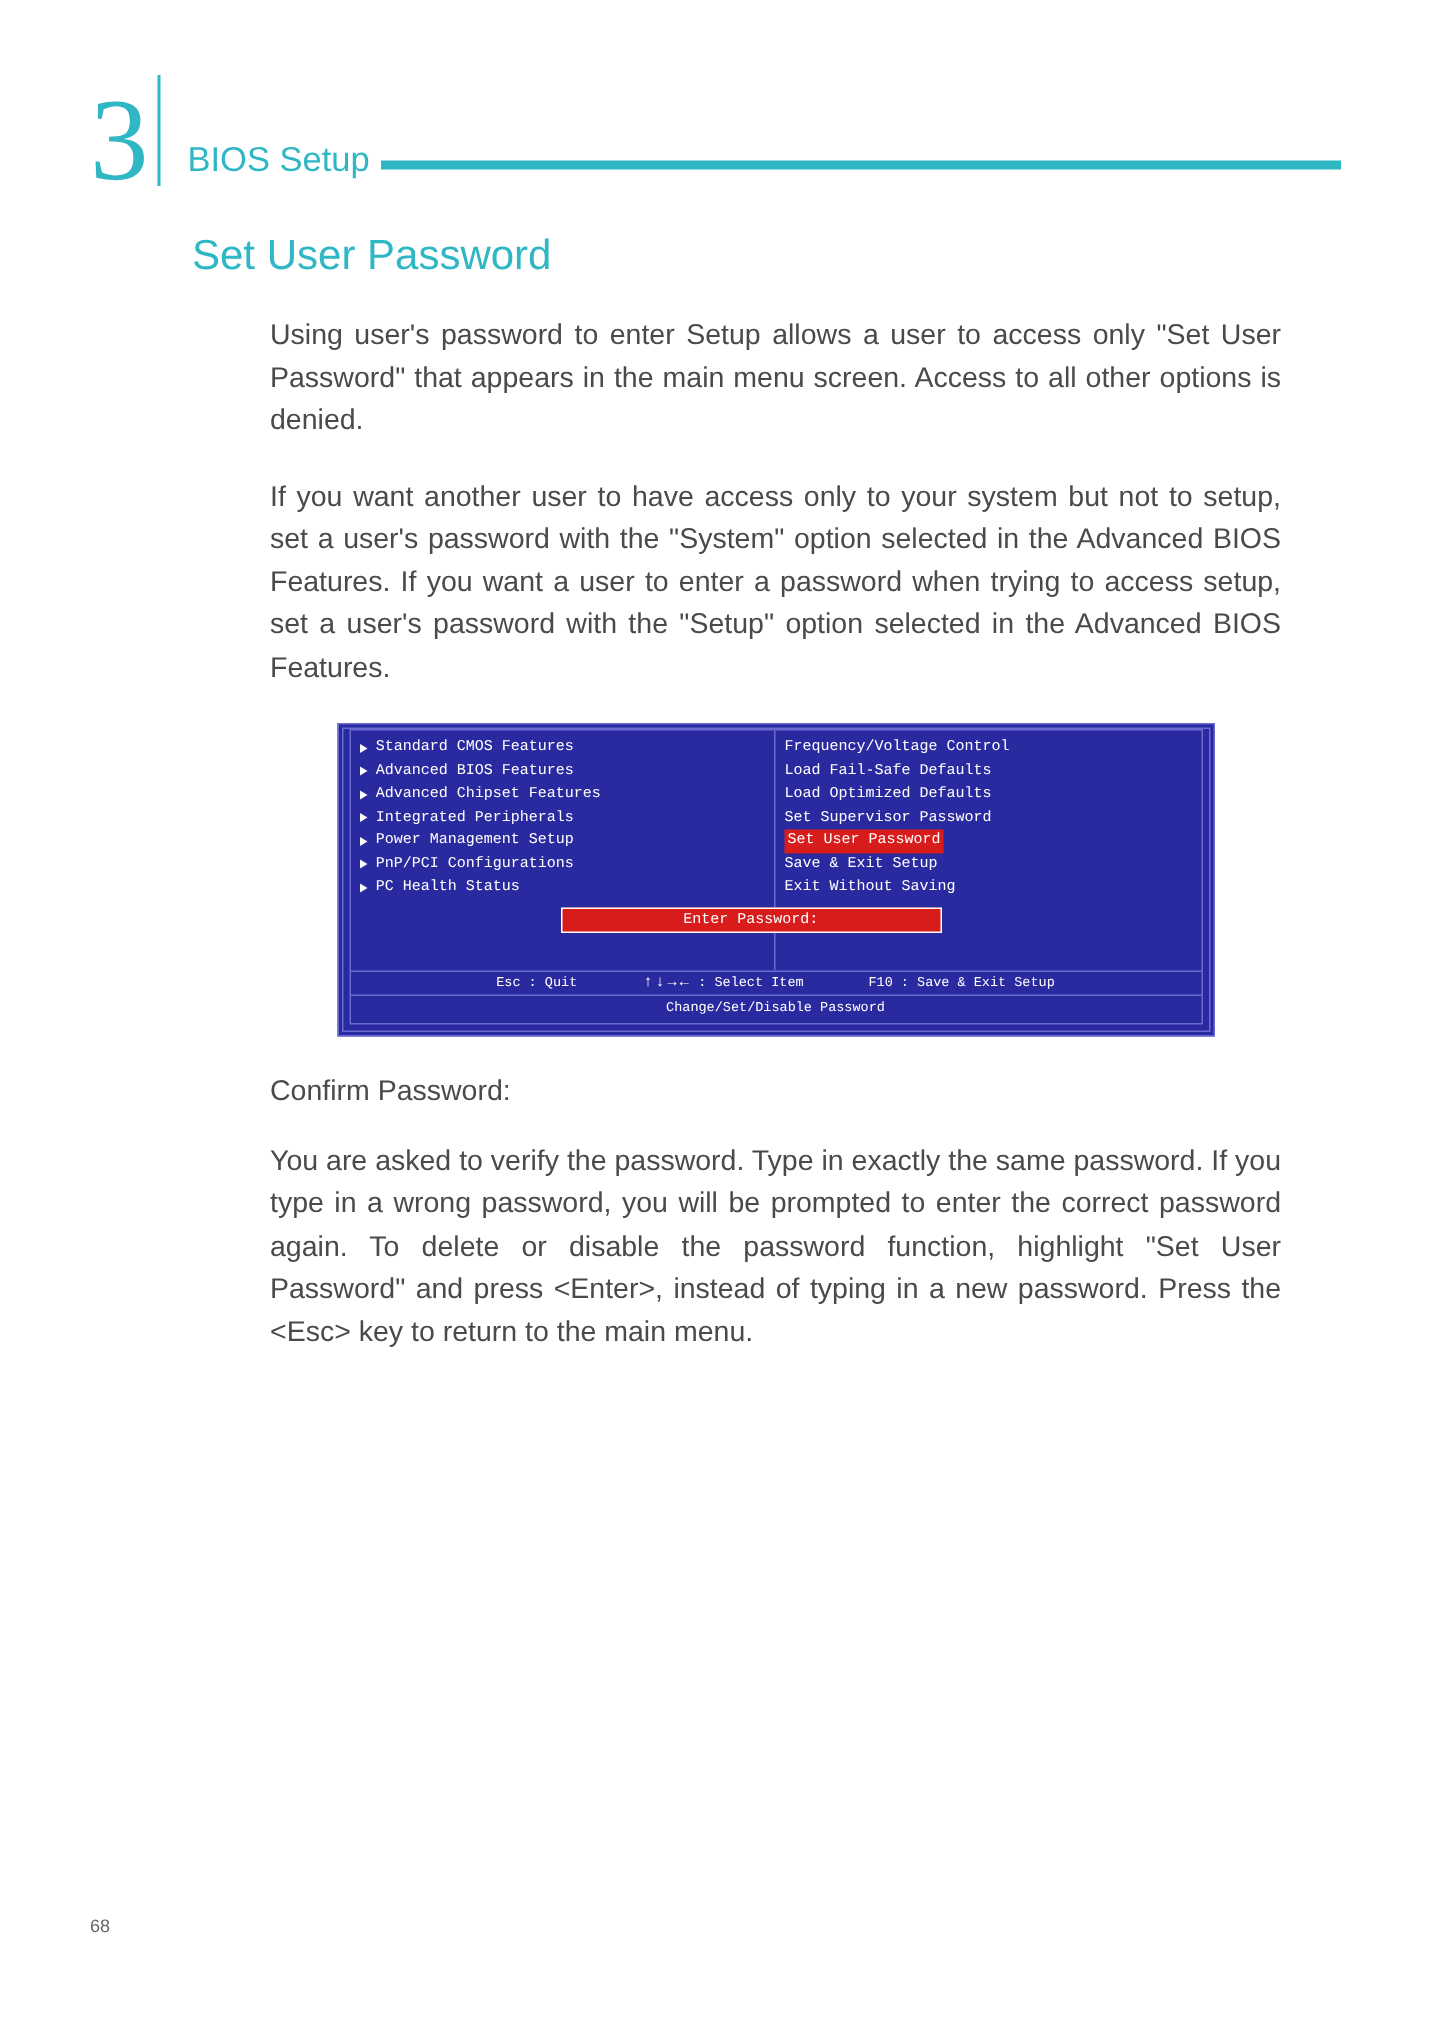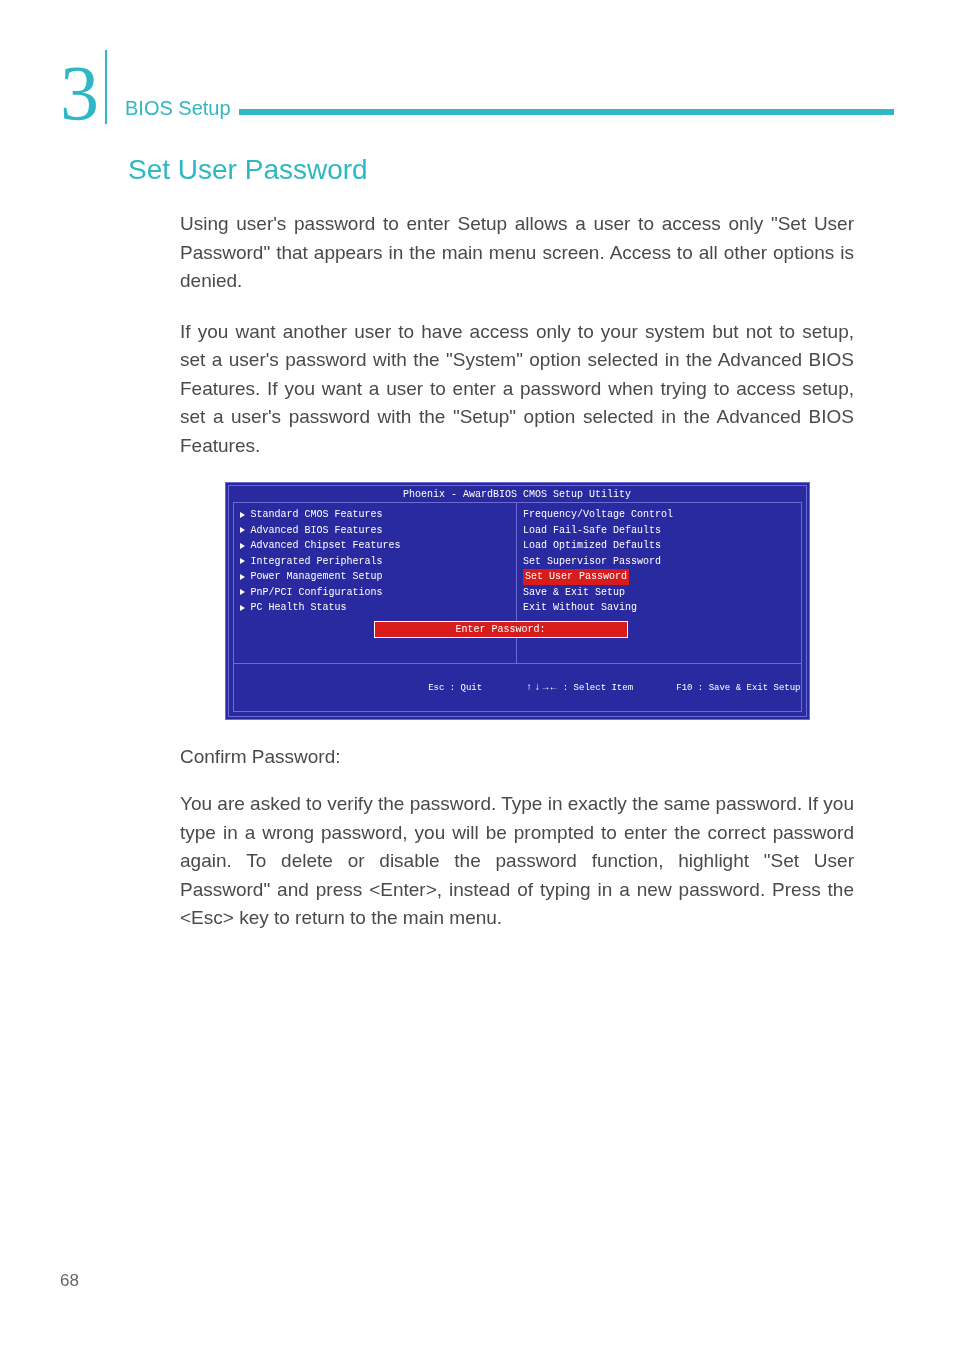--- a/index.html
+++ b/index.html
@@ -33,21 +33,21 @@
     align-items: flex-end;
   }
   .header-label-wrap {
     display: flex;
     align-items: center;
     flex: 1;
     padding-bottom: 4px;
   }
   .header-label {
     color: #2fb7c4;
-    font-size: 20px;
+    font-size: 23px;
     margin-right: 8px;
     white-space: nowrap;
   }
   .header-rule {
     flex: 1;
     height: 6px;
     background: #2fb7c4;
     margin-top: 6px;
   }
   .section-title {
@@ -132,43 +132,43 @@
     border: 1px solid #ffffff;
     background: #d81c1c;
     padding: 2px 4px;
     text-align: center;
     left: 140px;
     top: 118px;
     width: 254px;
   }
   .bios-help {
     border-top: 1px solid #6a6ad0;
-    text-align: right;
-    padding: 18px 0;
+    text-align: center;
+    padding: 2px 0;
     font-size: 9px;
   }
   .arrow-glyph {
     font-size: 10px;
     padding: 0 1px;
   }
   .bios-cmds {
     border-top: 1px solid #6a6ad0;
     display: flex;
     padding: 2px 6px;
     font-size: 9px;
     line-height: 1.5;
   }
   .bios-cmds .ccol {
     width: 50%;
   }
   .page-num {
     position: absolute;
     bottom: 60px;
     left: 60px;
-    font-size: 17px;
+    font-size: 12px;
     color: #666;
   }
 </style>
 </head>
 <body>
 
 <div class="page">
 
   <div class="header-row">
     <div class="chapter-num">3</div>
@@ -178,21 +178,20 @@
     </div>
   </div>
 
   <div class="section-title">Set User Password</div>
 
   <div class="content">
     <p class="para">Using user's password to enter Setup allows a user to access only "Set User Password" that appears in the main menu screen. Access to all other options is denied.</p>
     <p class="para">If you want another user to have access only to your system but not to setup, set a user's password with the "System" option selected in the Advanced BIOS Features. If you want a user to enter a password when trying to access setup, set a user's password with the "Setup" option selected in the Advanced BIOS Features.</p>
 
     <div class="bios-box">
-      <div class="bios-title">Phoenix - AwardBIOS CMOS Setup Utility</div>
       <div class="bios-inner">
         <div class="bios-main" style="position:relative;">
           <div class="bios-col left">
             <div class="bios-item">
                 <span class="tri"></span>
                 <span>Standard CMOS Features</span>
               </div>
             <div class="bios-item">
                 <span class="tri"></span>
                 <span>Advanced BIOS Features</span>
@@ -245,20 +244,23 @@
             <span>Enter Password:</span>
           </div>
         </div>
         <div class="bios-help">
           <span>Esc : Quit</span>
           &nbsp;&nbsp;&nbsp;&nbsp;&nbsp;&nbsp;
           <span class="arrow-glyph">↑</span><span class="arrow-glyph">↓</span><span class="arrow-glyph">→</span><span class="arrow-glyph">←</span><span> : Select Item</span>
           &nbsp;&nbsp;&nbsp;&nbsp;&nbsp;&nbsp;
           <span>F10 : Save &amp; Exit Setup</span>
         </div>
+        <div class="bios-cmds">
+          <div class="ccol" style="text-align:center;width:100%;">Change/Set/Disable Password</div>
+        </div>
       </div>
     </div>
 
     <p class="center-label">Confirm Password:</p>
     <p class="para">You are asked to verify the password. Type in exactly the same password. If you type in a wrong password, you will be prompted to enter the correct password again. To delete or disable the password function, highlight "Set User Password" and press &lt;Enter&gt;, instead of typing in a new password. Press the &lt;Esc&gt; key to return to the main menu.</p>
   </div>
 
   <div class="page-num">68</div>
 </div>
 

